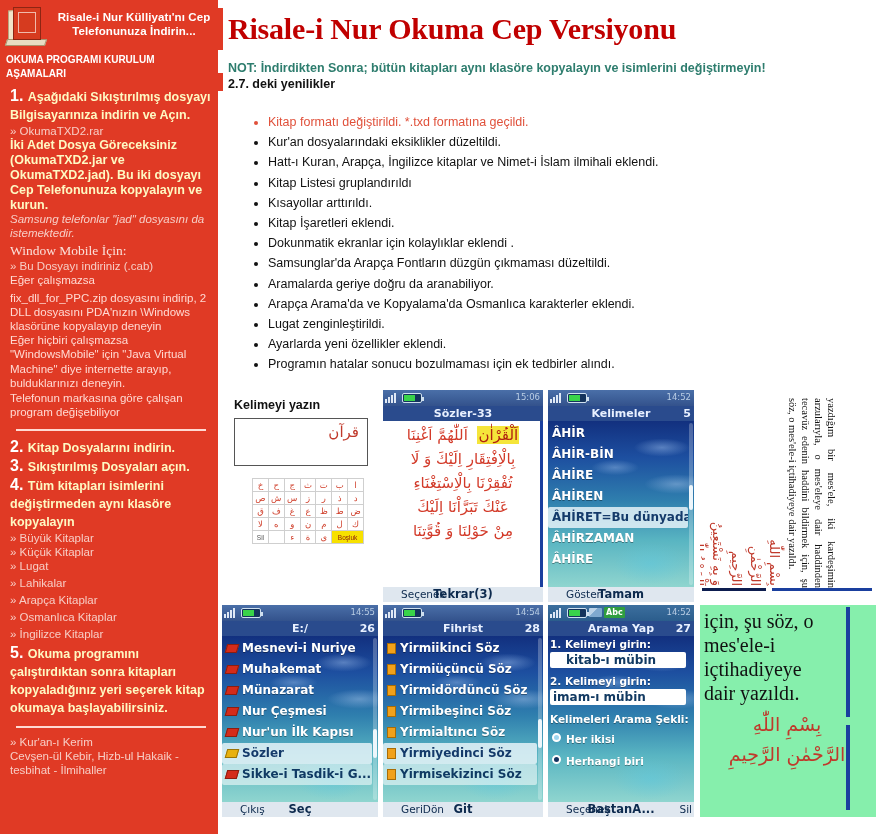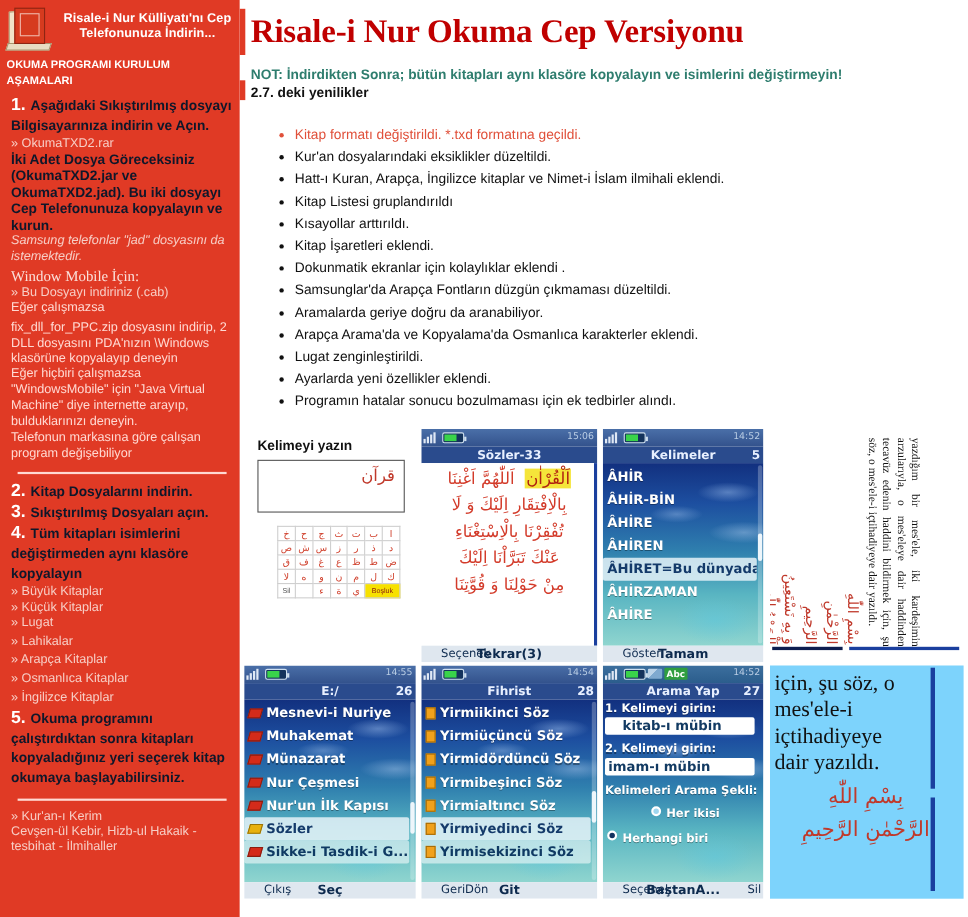--- a/index.html
+++ b/index.html
@@ -44,21 +44,21 @@
     line-height:14px; padding-top:6px; letter-spacing:.1px;
   }
   .sb-banner {
     text-align:left; font-size:10px; font-weight:bold; line-height:14px;
     padding:3px 6px 6px 6px; color:#ffffff;
   }
   .sb-rule { height:2px; background:#ffd9d2; margin:2px 6px 4px 6px; }
   .sb-body { padding:0 6px 0 10px; }
   .sb-step { margin:0 0 1px 0; }
   .step-num { font-size:16px; font-weight:bold; color:#ffffff; }
-  .b-strong { font-size:12.5px; font-weight:bold; line-height:15px; color:#0f172a; }
+  .b-strong { font-size:12.5px; font-weight:bold; line-height:15px; color:#fef9c3; }
   .b-light { font-size:11.5px; line-height:14px; color:#f7cdc5; }
   .b-light2 { font-size:11.5px; line-height:14.5px; color:#ffd9d2; }
   .b-ital { font-size:11.5px; font-style:italic; line-height:13.5px; color:#f7cdc5; }
   .b-serif { font-family:"Liberation Serif", serif; font-size:13.5px; line-height:16px; color:#fbe0da; }
   .b-mono { font-size:11.5px; line-height:14px; color:#ffd9d2; }
   .sb-gap { height:7px; }
   .sb-gap-s { height:3px; }
 
   
   #main { position:absolute; left:218px; top:0; width:662px; height:834px; background:#fff; }
@@ -168,21 +168,21 @@
   .kb-grid td.sil { font-size:6.5px; color:#555; }
 
   
   .rot-pane { position:absolute; background:#fff; overflow:hidden; }
   .rot-inner { position:absolute; transform-origin:0 0; }
   .rot-text { font-family:"Liberation Serif", serif; font-size:10.5px;
               line-height:13px; color:#111; text-align:justify; }
   .rot-arab { font-family:"DejaVu Sans", sans-serif; color:#c0392b; font-size:13px;
               line-height:19px; direction:rtl; }
 
-  .tr-pane { position:absolute; background:#7dd3fc; overflow:hidden; }
+  .tr-pane { position:absolute; background:#86efac; overflow:hidden; }
   .tr-line { font-family:"Liberation Serif", serif; font-size:20px; line-height:24px; color:#111; }
   .tr-arab { font-family:"DejaVu Sans", sans-serif; color:#c0392b; font-size:19px;
              line-height:30px; direction:rtl; text-align:center; }
   .blue-rule { position:absolute; background:#1a3f9e; }
 
   .hl-search { background:#fff; color:#123a62; font-size:12px; font-weight:bold;
                border-radius:2px; padding:1px 3px; display:block; margin:0 8px 0 2px; }
   .lbl-sm { color:#fff; font-size:10.5px; font-weight:bold; padding-left:2px;
             text-shadow:0 1px 0 rgba(0,0,0,.35); }
   .radio { display:inline-block; width:9px; height:9px; border-radius:50%;
@@ -527,21 +527,21 @@
           <span>Arama Yap</span>
           <span class="cnt">27</span>
         </div>
         <div class="wallpaper"></div>
         <div style="position:absolute;left:0;right:0;top:33px;bottom:15px;">
           <div class="lbl-sm">1. Kelimeyi girin:</div>
           <div class="hl-search" style="margin-top:2px;padding-left:16px;">kitab-ı mübin</div>
           <div class="lbl-sm" style="margin-top:7px;">2. Kelimeyi girin:</div>
           <div class="hl-search" style="margin-top:2px;">imam-ı mübin</div>
           <div class="lbl-sm" style="margin-top:8px;">Kelimeleri Arama Şekli:</div>
-          <div style="margin-top:3px;text-align:center;">
+          <div style="margin-top:3px;">
             <span class="radio on"></span><span class="lbl-sm" style="padding-left:0">Her ikisi</span>
           </div>
           <div style="margin-top:3px;">
             <span class="radio"></span><span class="lbl-sm" style="padding-left:0">Herhangi biri</span>
           </div>
         </div>
         <div class="softbar">
           <span class="l">Seçenek</span>
           <span class="c">BaştanA...</span>
           <span class="r">Sil</span>

